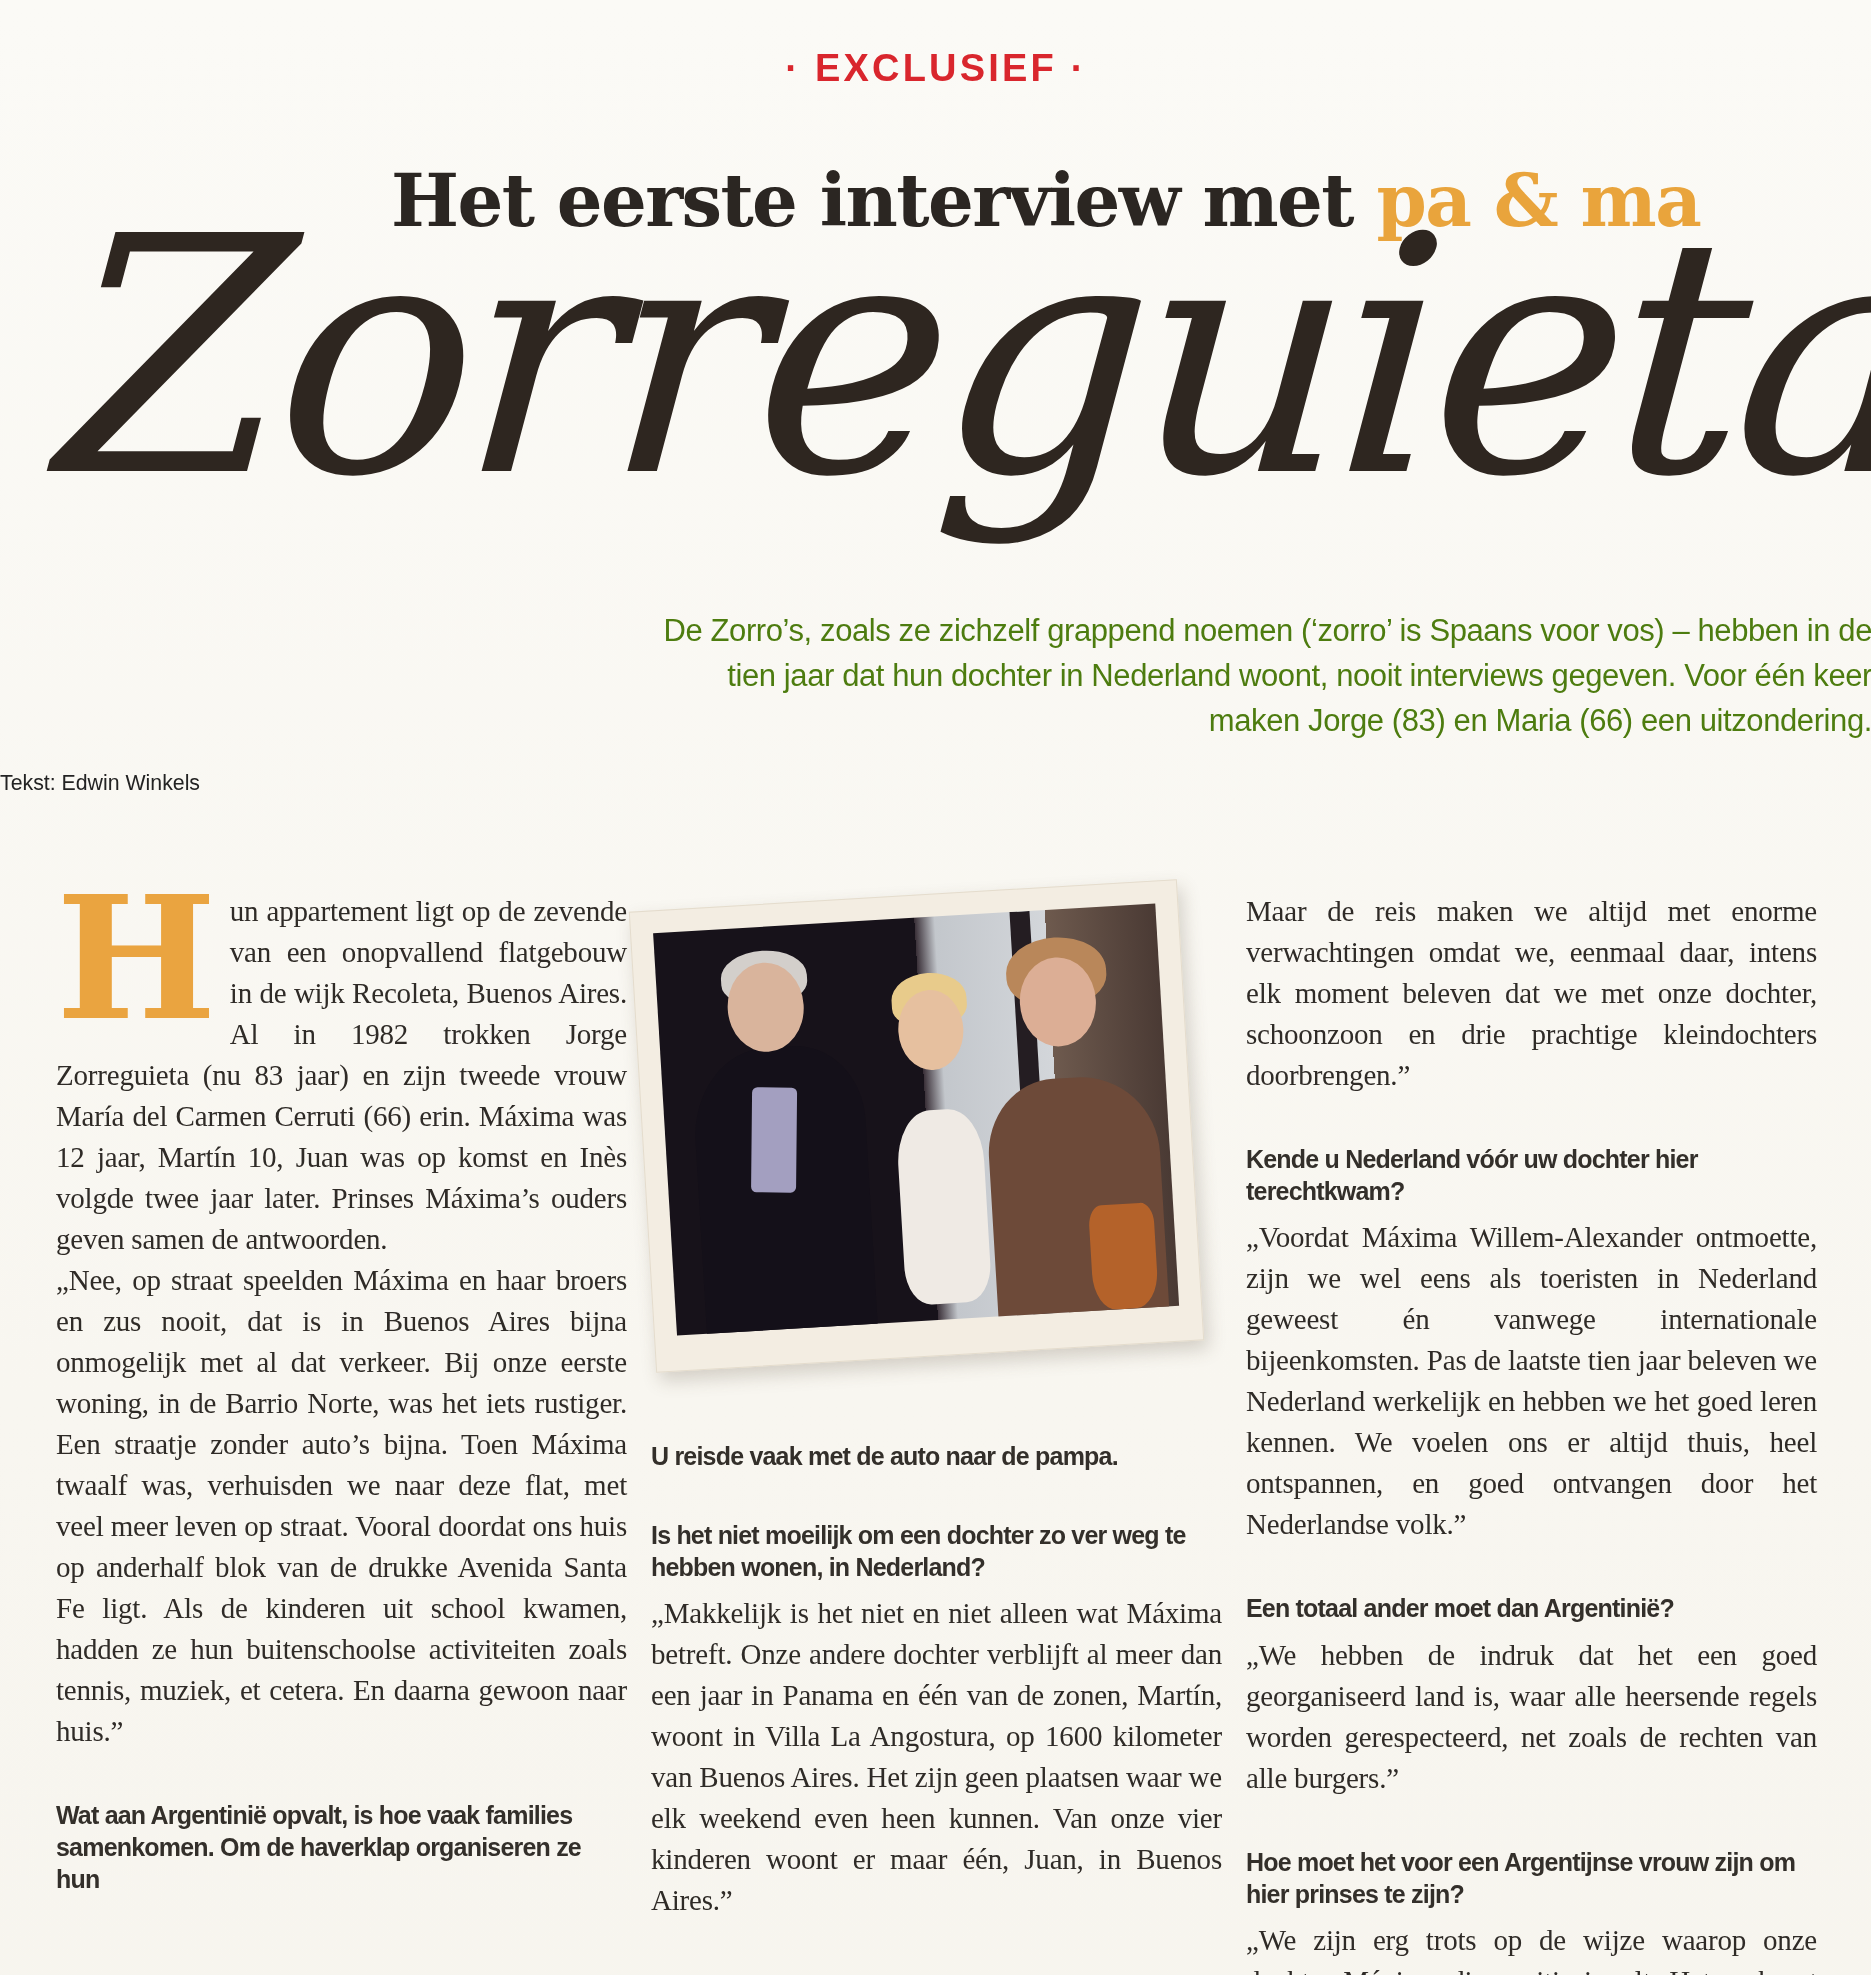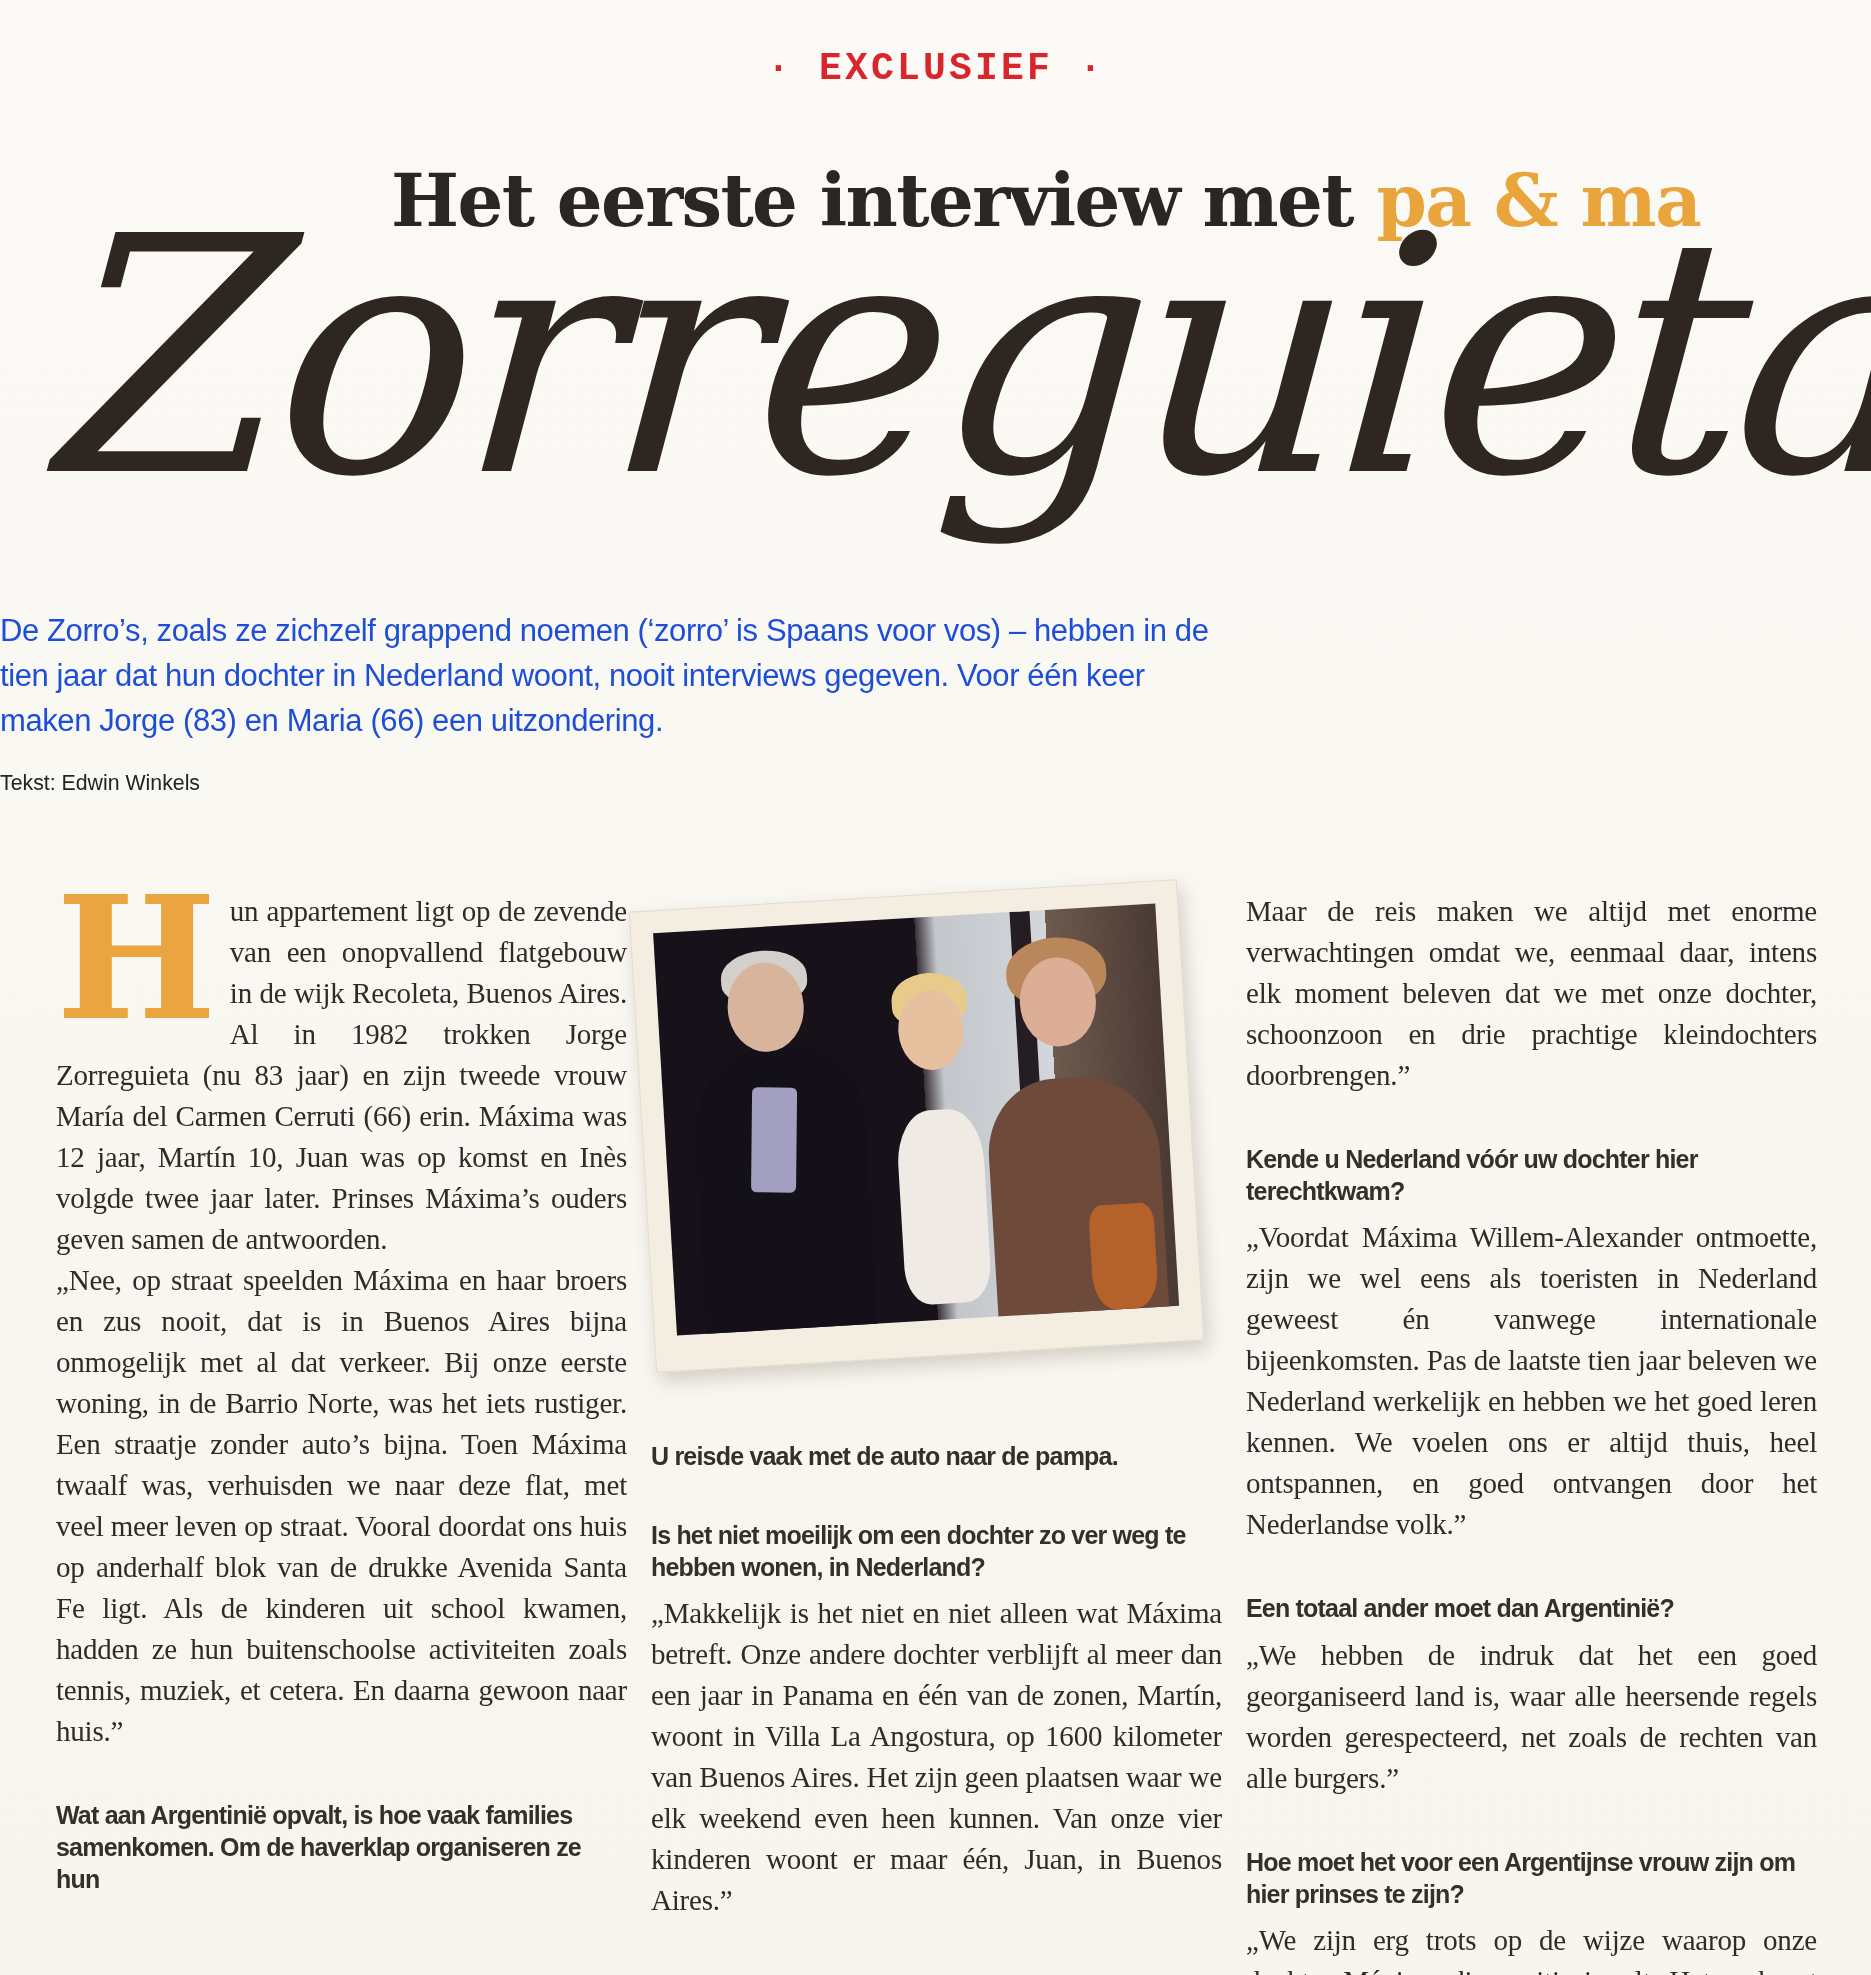--- a/index.html
+++ b/index.html
@@ -6,39 +6,39 @@
   body{
     width:1872px;height:2549px;position:relative;overflow:hidden;
     background:linear-gradient(180deg,#fbfaf6 0%,#f8f6f0 55%,#f6f4ed 100%);
     font-family:"Liberation Serif",serif;color:#2f2b27;
   }
   .page{position:absolute;inset:0;}
 
   
   .tag{
     position:absolute;top:47px;left:0;width:100%;text-align:center;
-    font-family:Liberation Mono, monospace;font-weight:700;
+    font-family:Liberation Sans, sans-serif;font-weight:700;
     font-size:38px;letter-spacing:3.2px;color:#d9262d;
   }
   .headline{
     position:absolute;top:158px;left:391px;width:1363px;
     font-family:"DejaVu Serif",serif;font-weight:700;
     font-size:72px;letter-spacing:-1.6px;color:#2b2622;white-space:nowrap;
   }
   .headline .accent{color:#e9a43c;}
   .script-title{
     position:absolute;top:186px;left:51px;width:1797px;
     font-family:"DejaVu Serif",serif;font-style:italic;font-weight:500;
     font-size:328px;line-height:1.05;letter-spacing:-11px;color:#2e2620;
     transform:skewX(-4deg);transform-origin:left bottom;white-space:nowrap;
   }
   .intro{
-    position:absolute;top:608px;left:0;width:100%;text-align:left;
+    position:absolute;top:608px;left:0;width:100%;text-align:right;
     font-family:"Liberation Sans",sans-serif;font-weight:300;
-    font-size:31px;line-height:45px;letter-spacing:-0.4px;color:#1d4ed8;
+    font-size:31px;line-height:45px;letter-spacing:-0.4px;color:#4d7c0f;
     white-space:pre-line;
   }
   .byline{
     position:absolute;top:771px;left:0;width:100%;
     font-family:"Liberation Sans",sans-serif;font-size:21.3px;color:#232323;
   }
 
   
   .columns{
     position:absolute;top:891px;left:56px;width:1760px;

